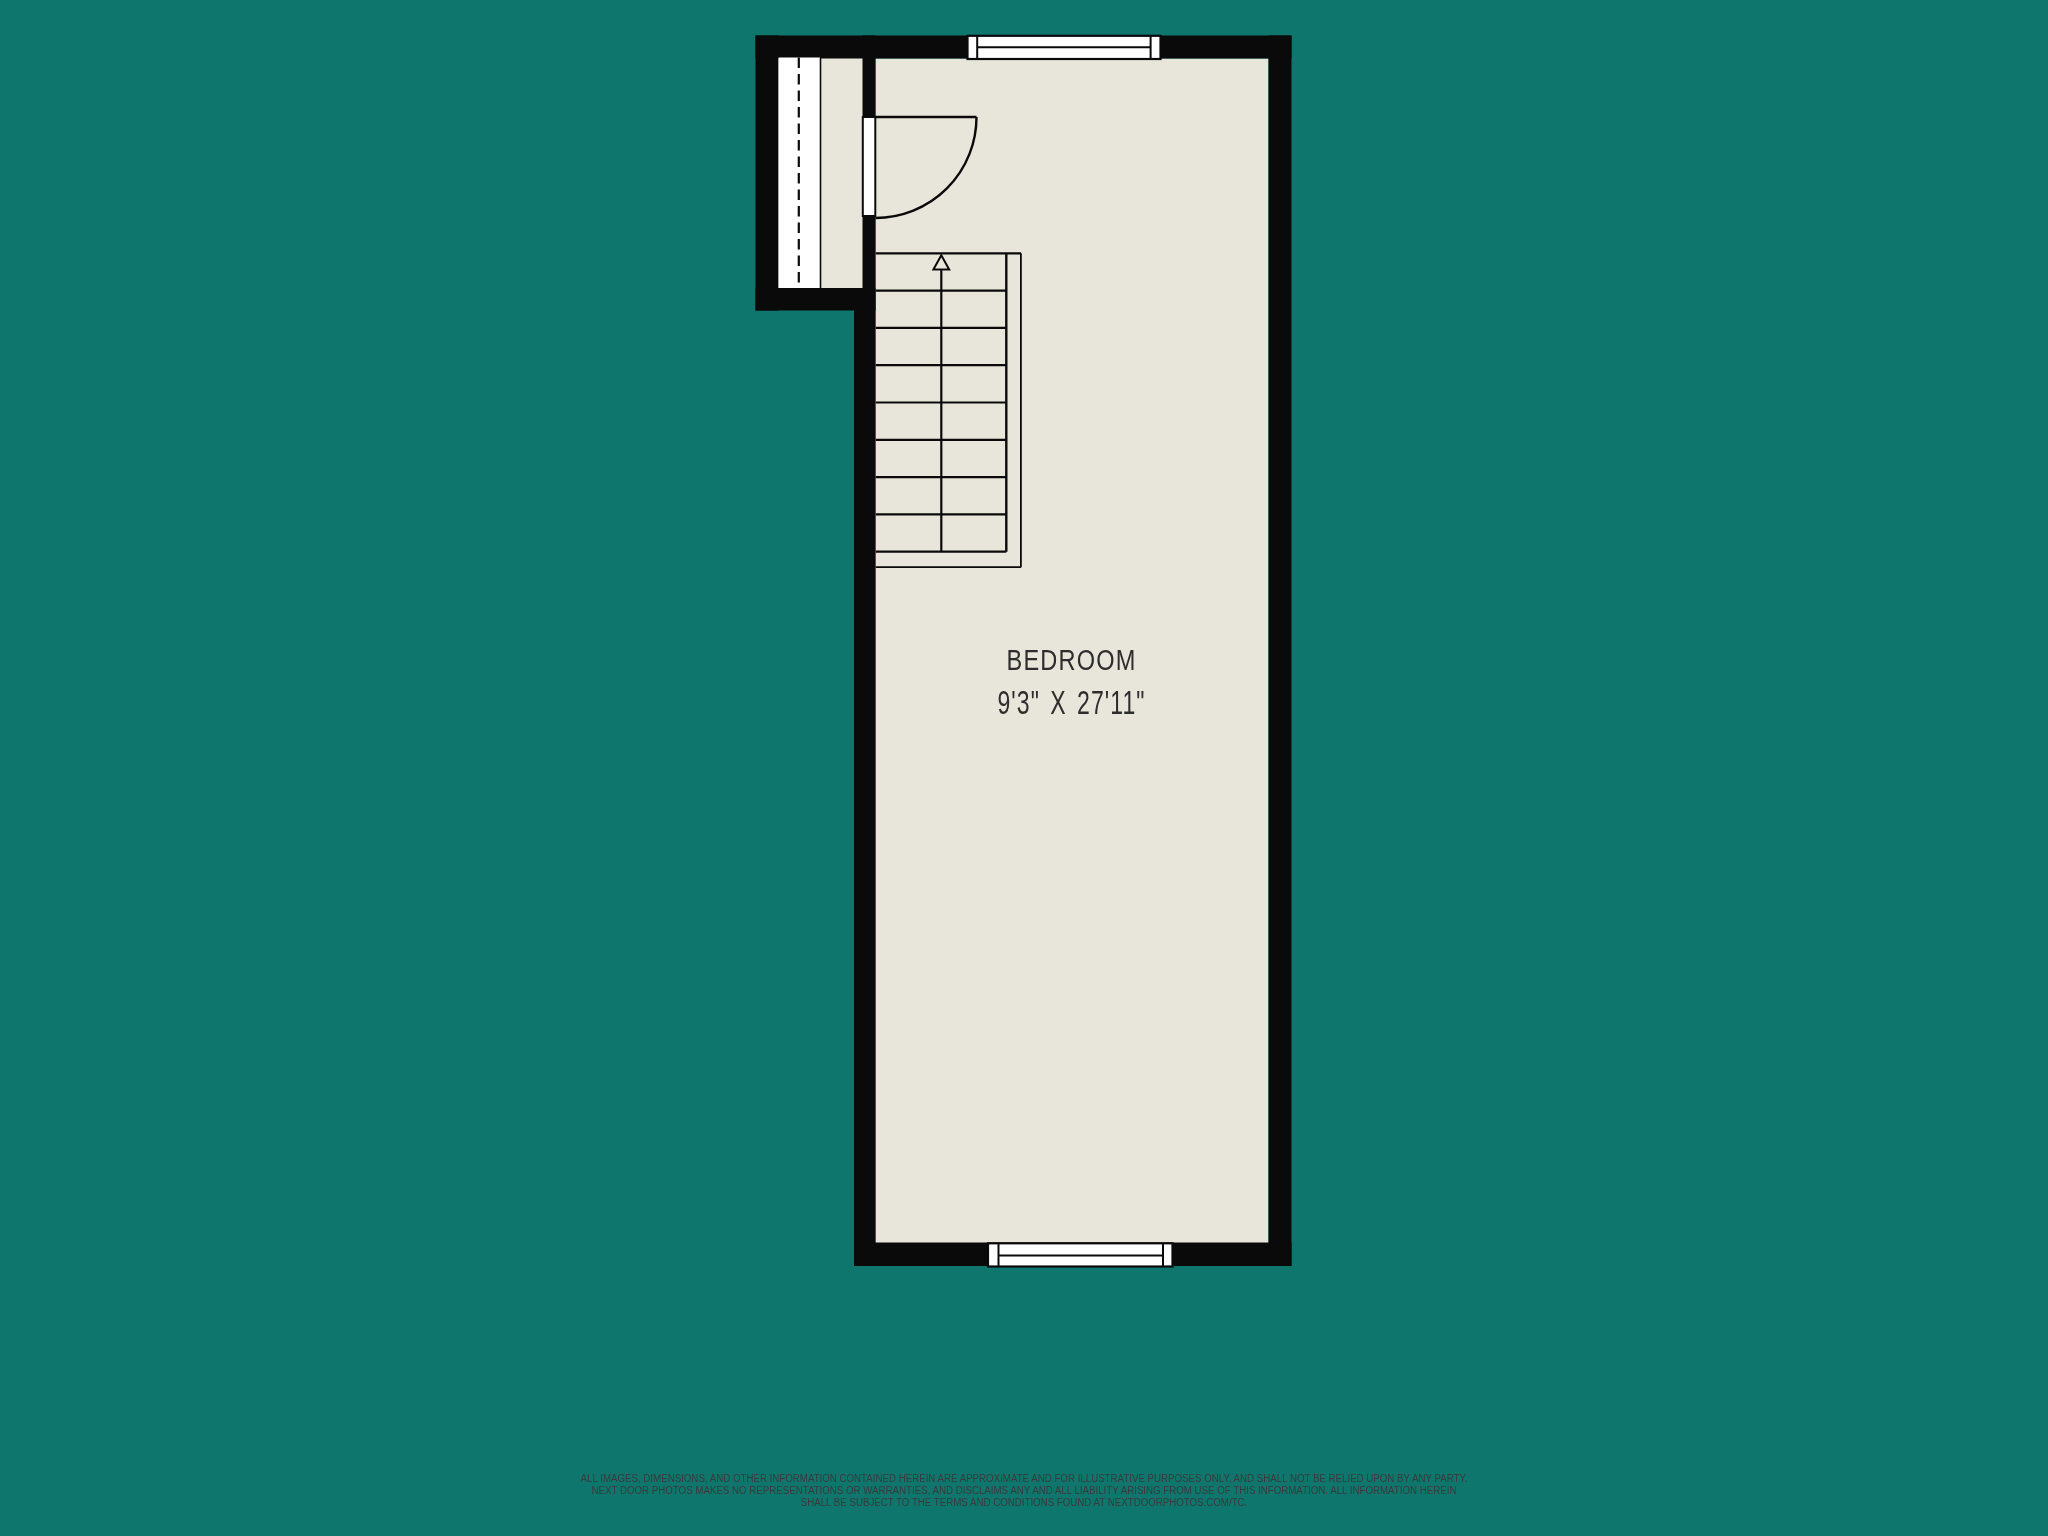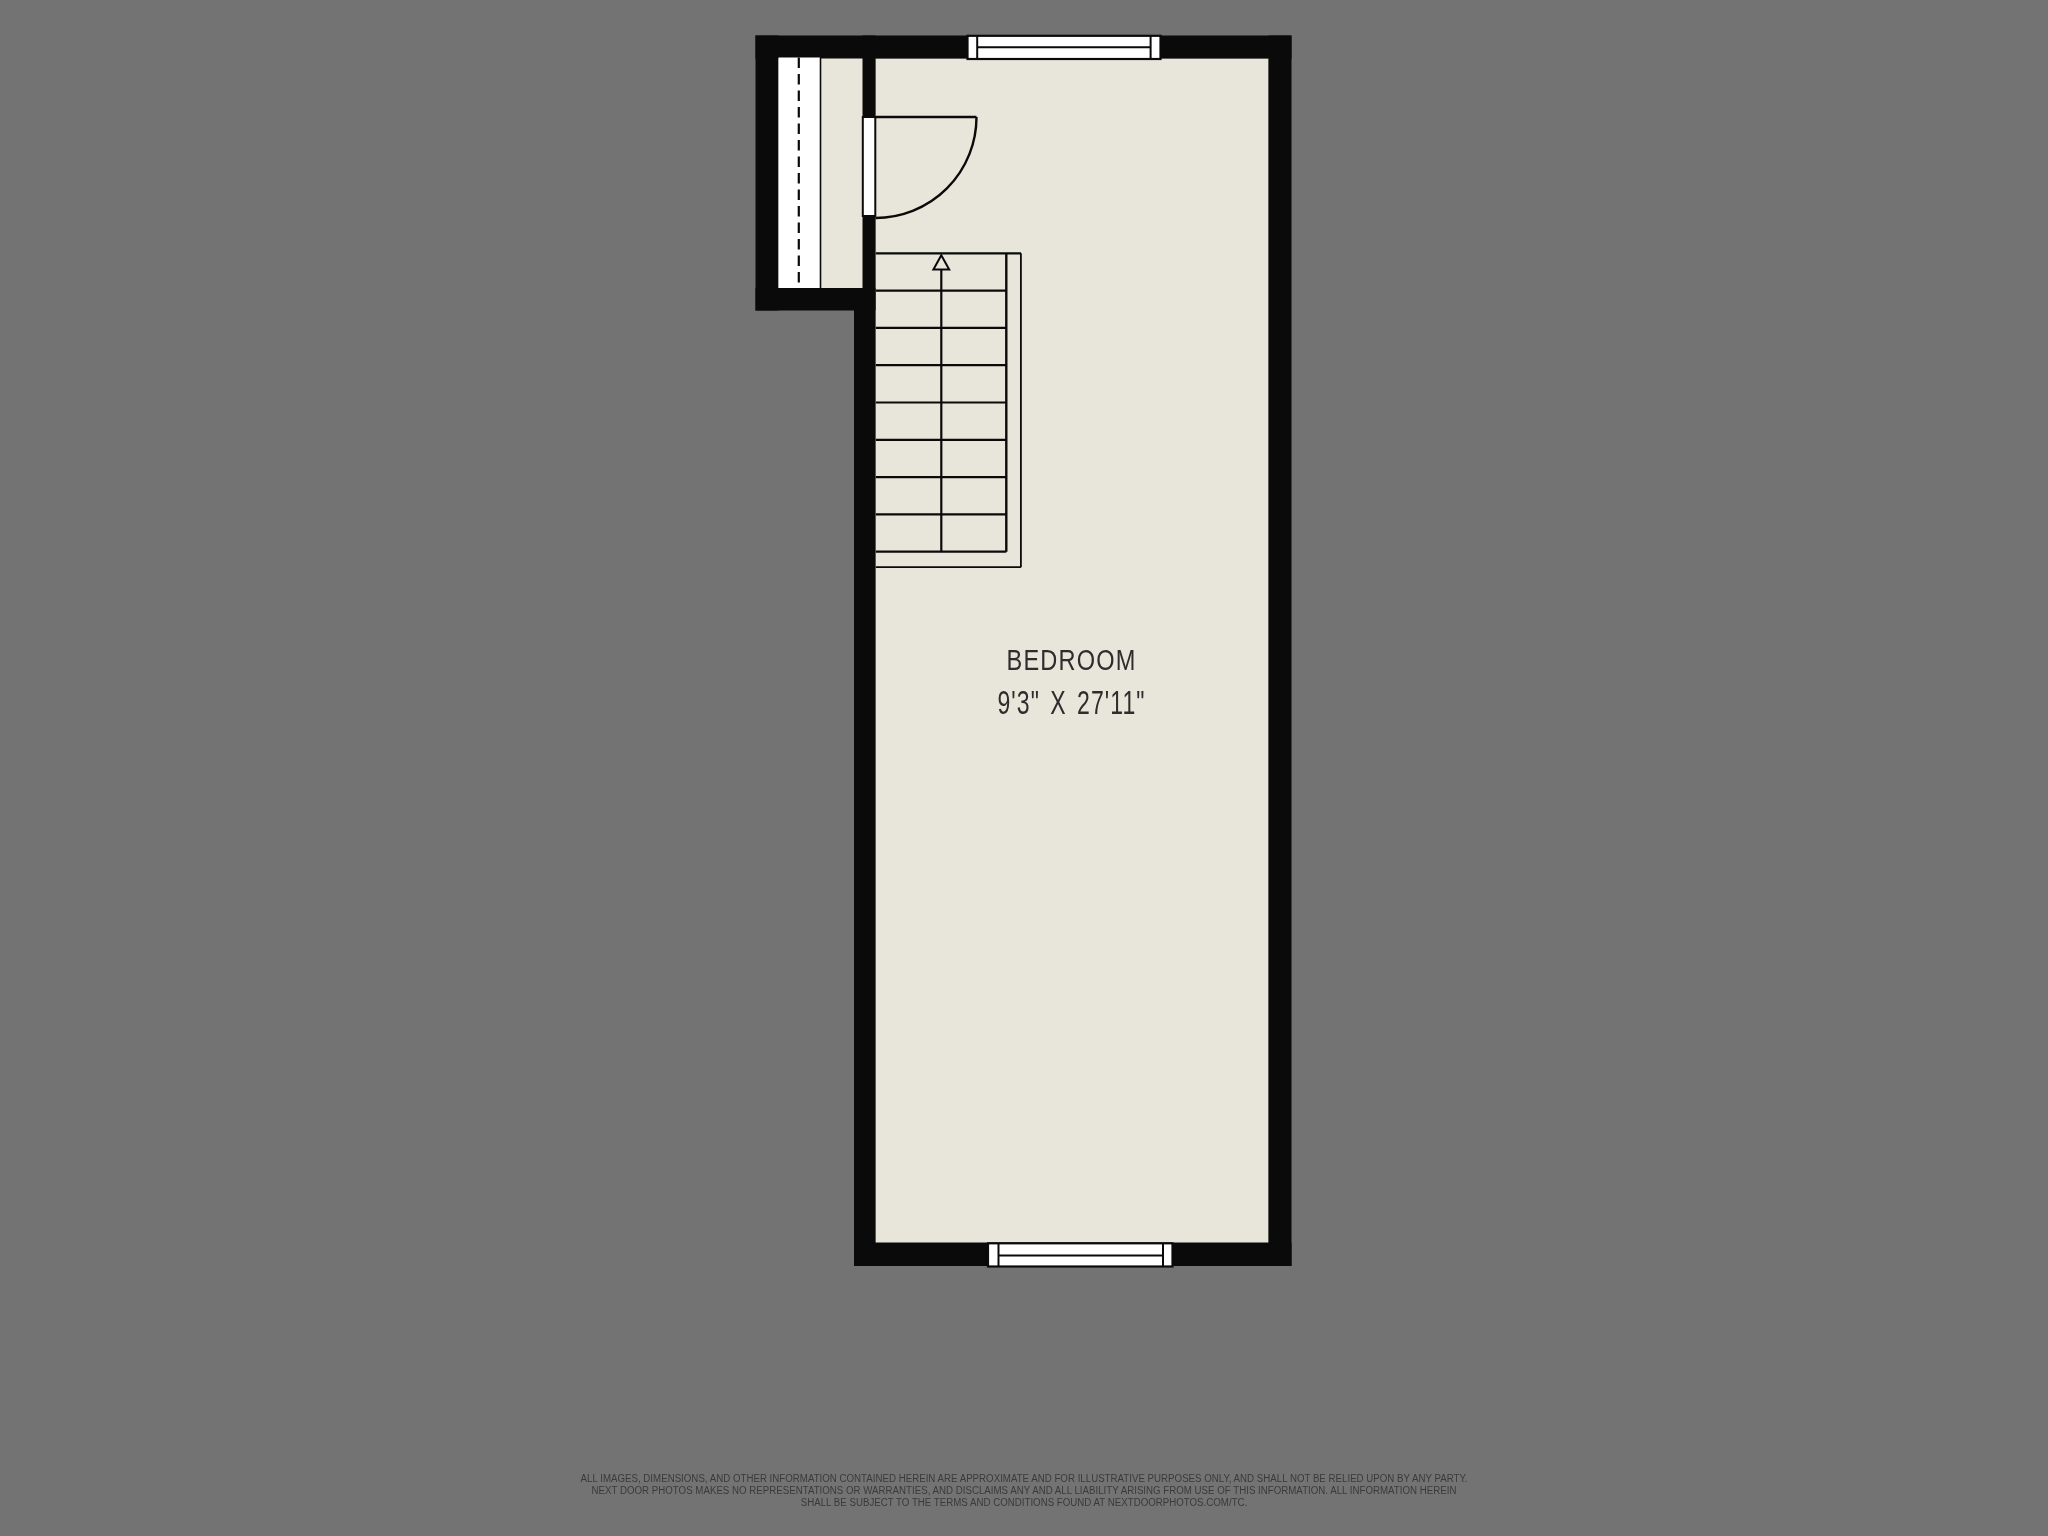--- a/index.html
+++ b/index.html
@@ -1,16 +1,16 @@
 <!DOCTYPE html>
 <html><head>
 <meta charset="utf-8">
 <style>
   html,body{margin:0;padding:0;background:#ffffff;}
-  .page{position:relative;width:2048px;height:1536px;background:#737373;overflow:hidden;
+  .page{position:relative;width:2048px;height:1536px;background:#0f766e;overflow:hidden;
         font-family:"Liberation Sans", sans-serif;}
   svg{position:absolute;left:0;top:0;}
 </style>
 </head>
 <body>
 <div class="page">
 <svg width="2048" height="1536" viewBox="0 0 2048 1536">
 
   <rect x="875.5" y="58.5" width="393" height="1184.5" fill="#e8e6da"></rect>
 

